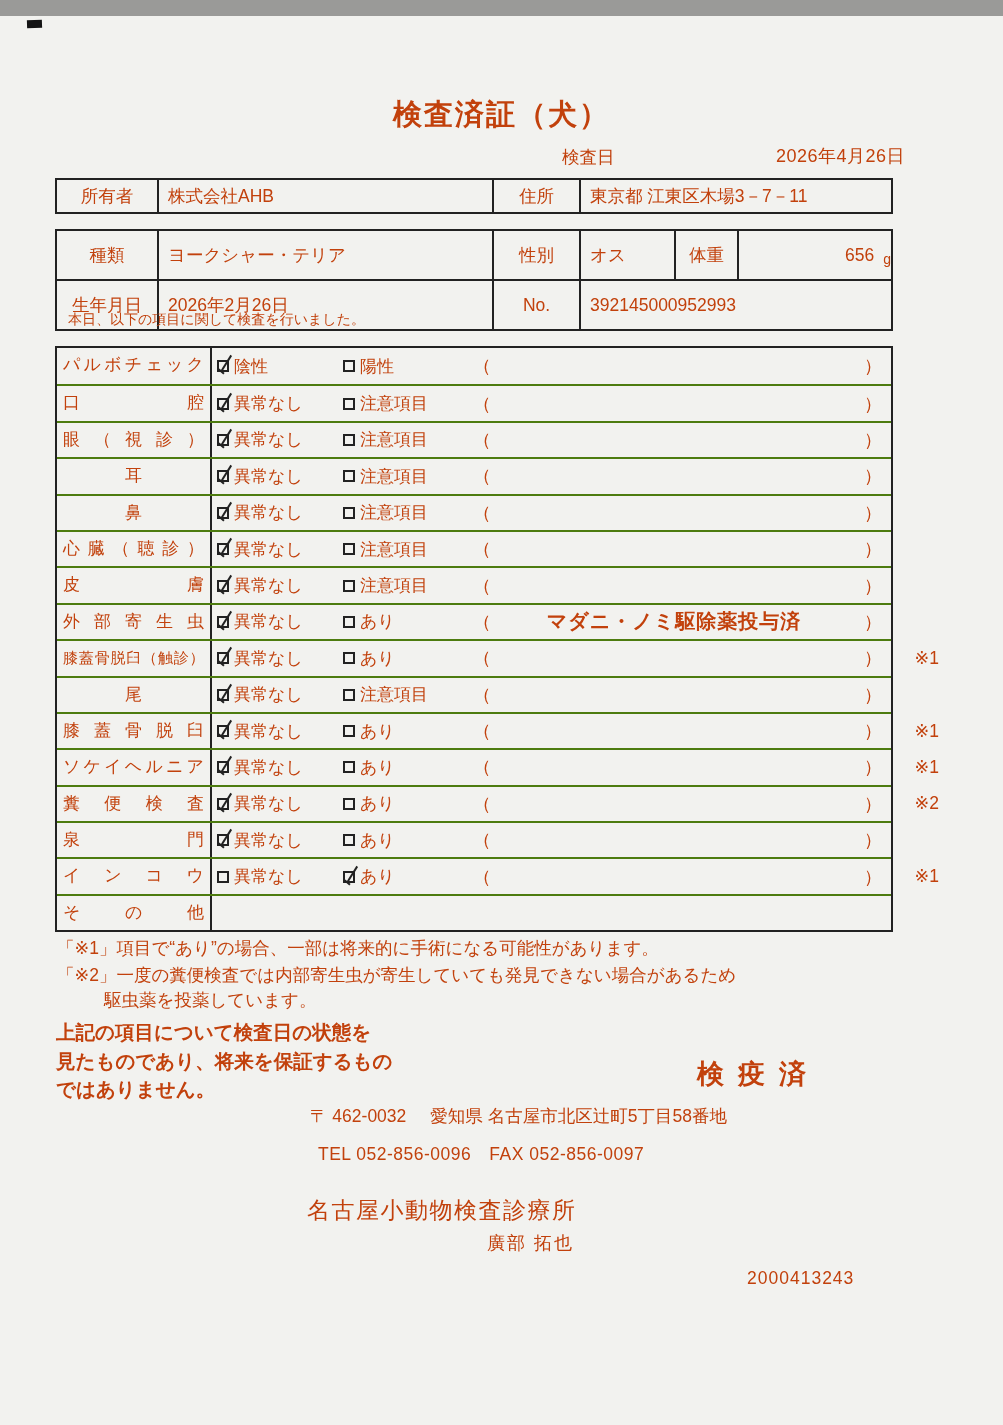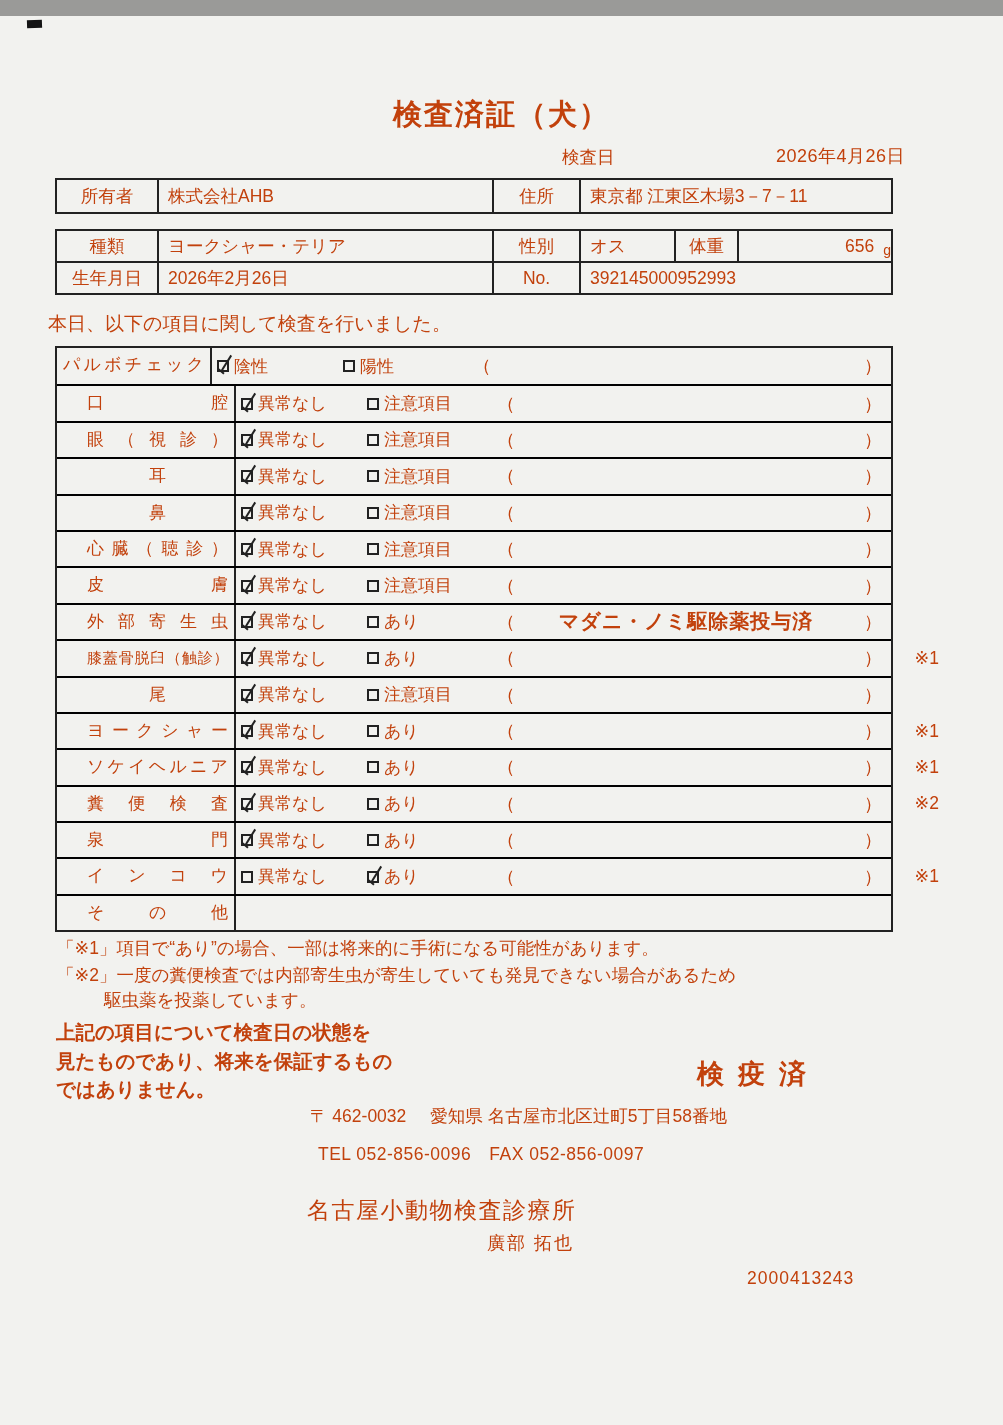--- a/index.html
+++ b/index.html
@@ -15,38 +15,38 @@
   
   .title{position:absolute;left:0;right:0;top:79px;margin:0;text-align:center;
          font-size:29px;font-weight:700;letter-spacing:2px;}
   .insp-label{position:absolute;left:562px;top:129px;font-size:17.5px;}
   .insp-date{position:absolute;left:776px;top:128px;font-size:18px;letter-spacing:0.5px;}
 
   
   .tbl{position:absolute;left:55px;width:838px;border:2px solid #222;box-sizing:border-box;}
   .t1{top:162px;height:36px;display:flex;}
   .t2{top:213px;}
-  .t2 .r{display:flex;height:30px;}
+  .t2 .r{display:flex;height:48px;}
   .t2 .r + .r{border-top:2px solid #222;}
   .c{box-sizing:border-box;height:100%;display:flex;align-items:center;font-size:17.5px;}
   .t1 .c,.t2 .c{height:auto;min-height:100%;}
   .c + .c{border-left:2px solid #222;}
   .lab{justify-content:center;}
   .val{padding-left:9px;}
   .w100{width:100px;border-radius:14px;} .w335{width:335px;} .w87{width:87px;} .w95{width:95px;} .w63{width:63px;}
   .grow{flex:1;}
   .weight-val{justify-content:flex-end;}
   .weight-val .unit{font-size:14px;margin-left:9px;margin-top:7px;}
 
-  .intro{position:absolute;left:48px;top:295px;font-size:19px;}
+  .intro{position:absolute;left:68px;top:295px;font-size:14px;}
 
   
   .chk{top:330px;}
   .row{display:flex;height:36.4px;box-sizing:border-box;}
-  .row + .row{border-top:2px solid #000000;padding-left:24px;}
+  .row + .row{border-top:2px solid #4d7c0f;}
   .cell-label{width:155px;box-sizing:border-box;border-right:2px solid #222;
               font-size:17px;line-height:34px;padding:0 6px;
               text-align:justify;text-align-last:justify;overflow:hidden;white-space:nowrap;}
   .cell-label.single{text-align:center;text-align-last:center;}
   .cell-label.long{font-size:15px;letter-spacing:-0.5px;}
   .cell-content{flex:1;position:relative;}
   .opt{position:absolute;top:0;bottom:0;display:flex;align-items:center;font-size:17px;}
   .opt1{left:5px;}
   .opt2{left:131px;}
   .box{width:12px;height:12px;border:2px solid #222;display:inline-block;position:relative;
@@ -298,21 +298,21 @@
           <span class="opt-label">注意項目</span>
         </span>
         <span class="paren open">（</span>
         <span class="comment"></span>
         <span class="paren close">）</span>
         <span class="notemark"></span>
       </div>
     </div>
 
     <div class="row">
-      <div class="cell-label">ヨークシャー</div>
+      <div class="cell-label">膝蓋骨脱臼</div>
       <div class="cell-content">
         <span class="opt opt1">
           <span class="box checked"></span>
           <span class="opt-label">異常なし</span>
         </span>
         <span class="opt opt2">
           <span class="box"></span>
           <span class="opt-label">あり</span>
         </span>
         <span class="paren open">（</span>

